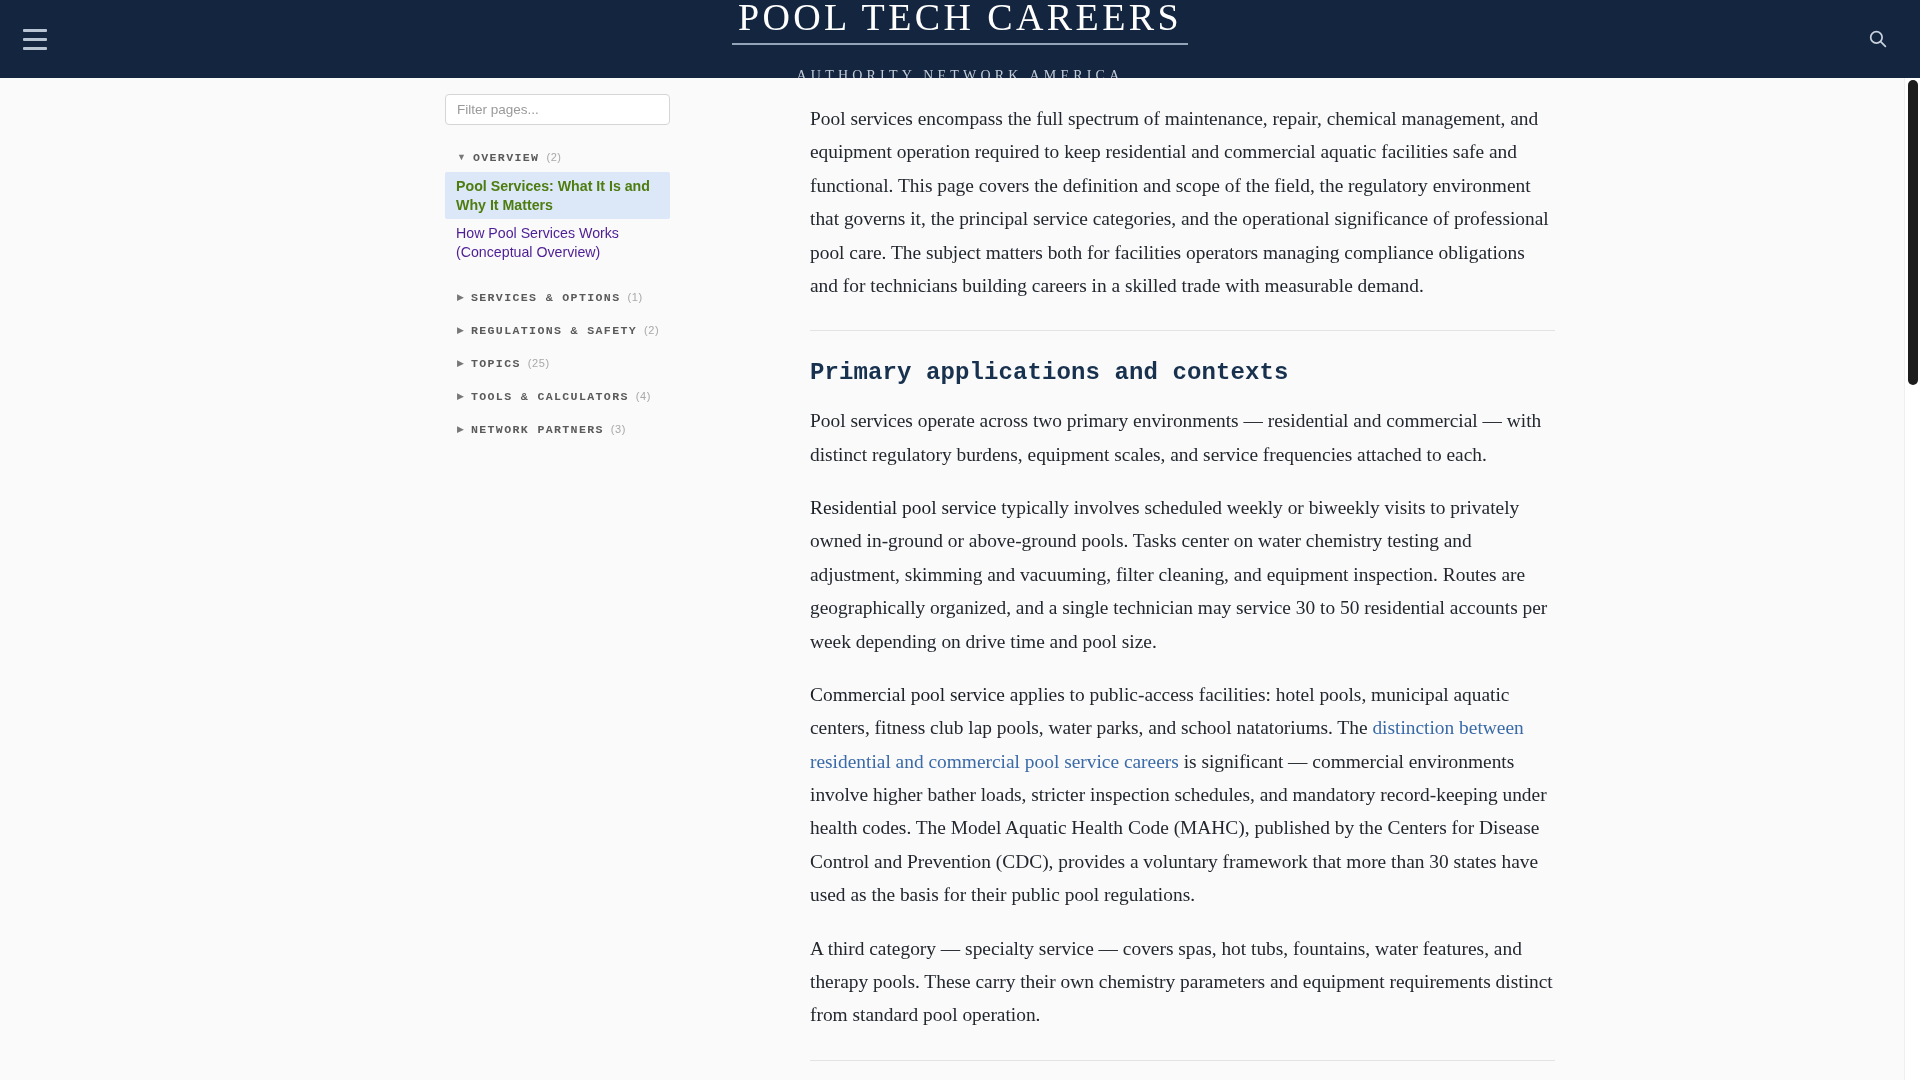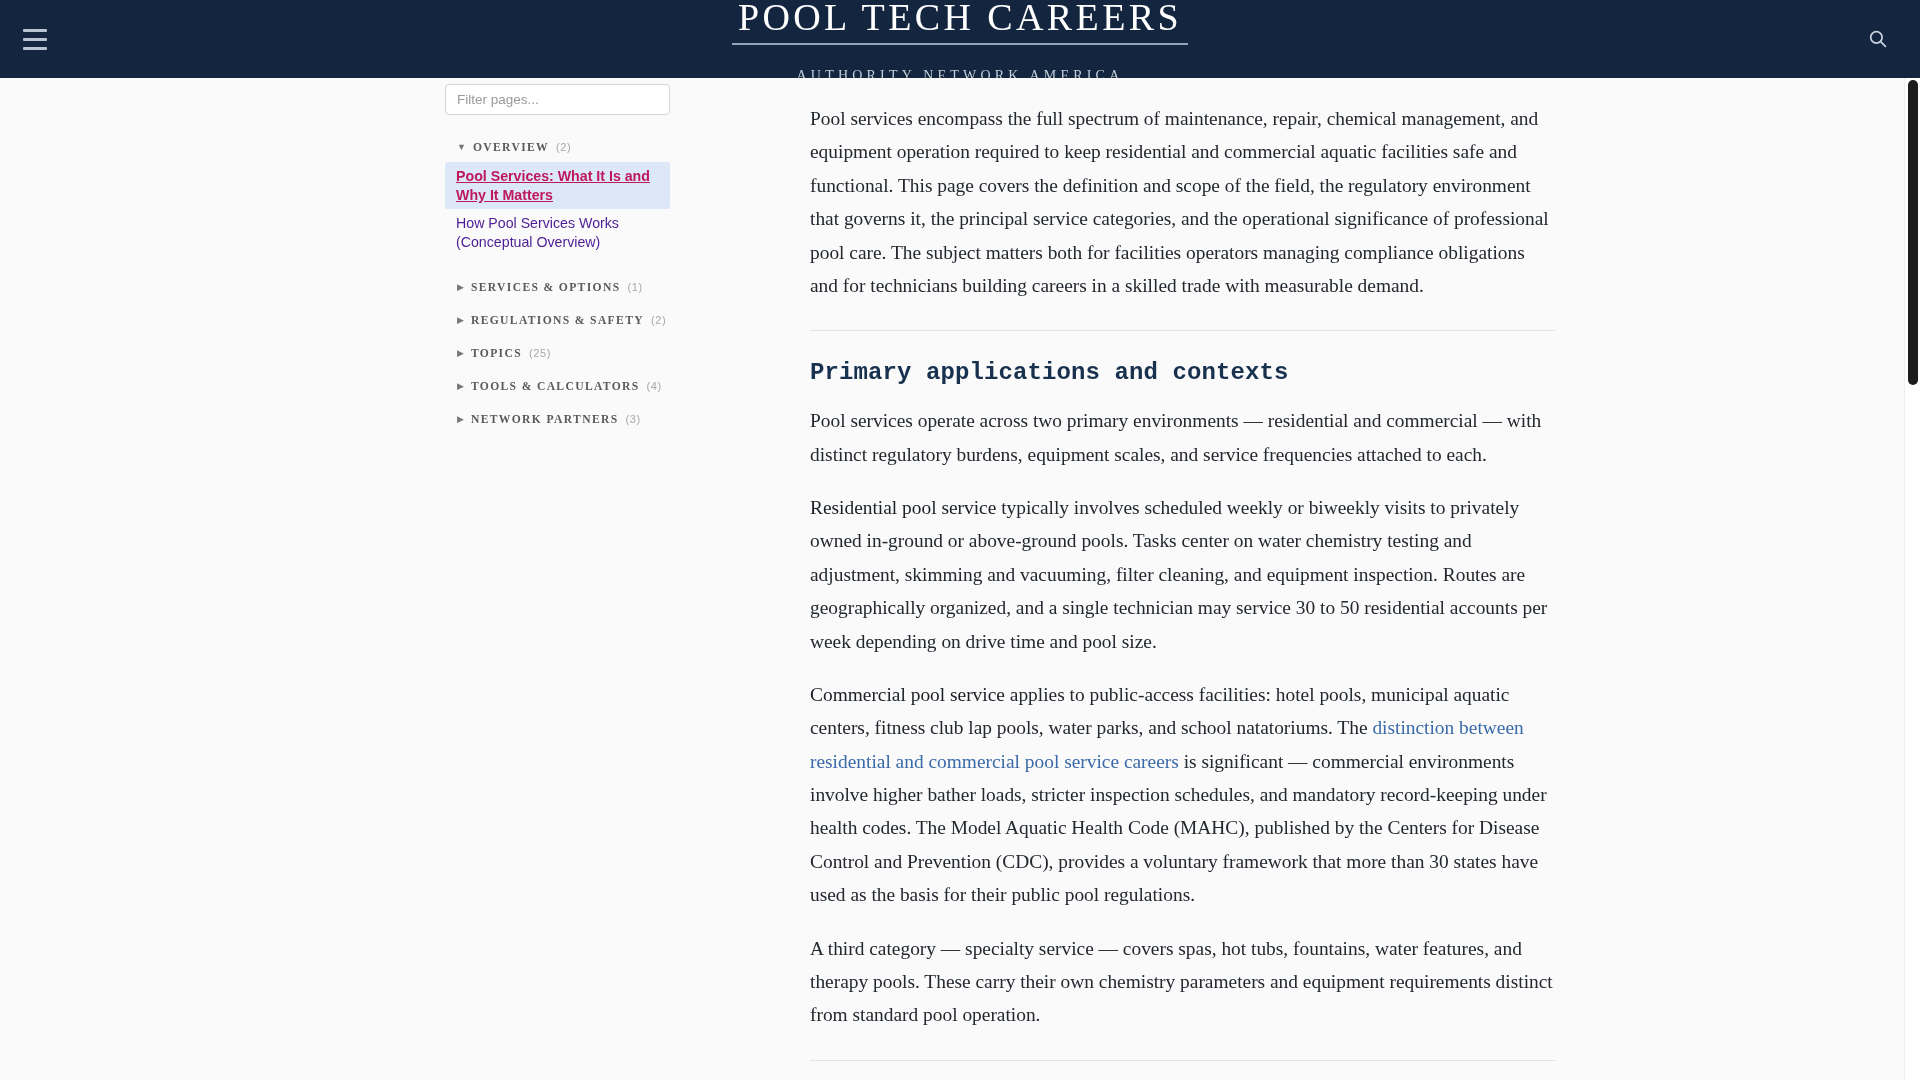--- a/index.html
+++ b/index.html
@@ -86,21 +86,21 @@
     height: 990px;
     background: #fafafa;
     display: flex;
     justify-content: flex-start;
   }
 
   
   #sidebar {
     width: 225px;
     margin-left: 445px;
-    padding-top: 6px;
+    padding-top: 16px;
     flex: 0 0 225px;
   }
   #page-filter-input {
     width: 100%;
     height: 31px;
     padding: 4px 11px;
     font-family: "Liberation Sans", sans-serif;
     font-size: 13.5px;
     color: #333;
     background: #ffffff;
@@ -121,21 +121,21 @@
     user-select: none;
   }
   .nav-caret {
     font-size: 9px;
     color: #777;
     line-height: 1;
     position: relative;
     top: -1px;
   }
   .nav-section-title {
-    font-family: Liberation Serif, serif;
+    font-family: Liberation Mono, monospace;
     font-size: 11.6px;
     font-weight: 700;
     letter-spacing: 1.35px;
     color: #5a5a5a;
     text-transform: uppercase;
   }
   .nav-section-count {
     font-family: "Liberation Sans", sans-serif;
     font-size: 11px;
     color: #a8a8a8;
@@ -148,23 +148,22 @@
     font-family: "Liberation Sans", sans-serif;
     font-size: 14.2px;
     line-height: 1.32;
     color: #4c1d95;
     text-decoration: none;
     cursor: pointer;
     border-radius: 2px;
   }
   .nav-link.active {
     background: #dce7f7;
-    color: #be185d;
+    color: #4d7c0f;
     font-weight: 700;
-    text-decoration: underline;
   }
   .nav-section-header.collapsed-header { padding-top: 10px; padding-bottom: 10px; }
 
   
   #main-content {
     width: 745px;
     margin-left: 140px;
     padding-top: 24px;
     font-family: "Liberation Serif", serif;
     color: #22272e;

